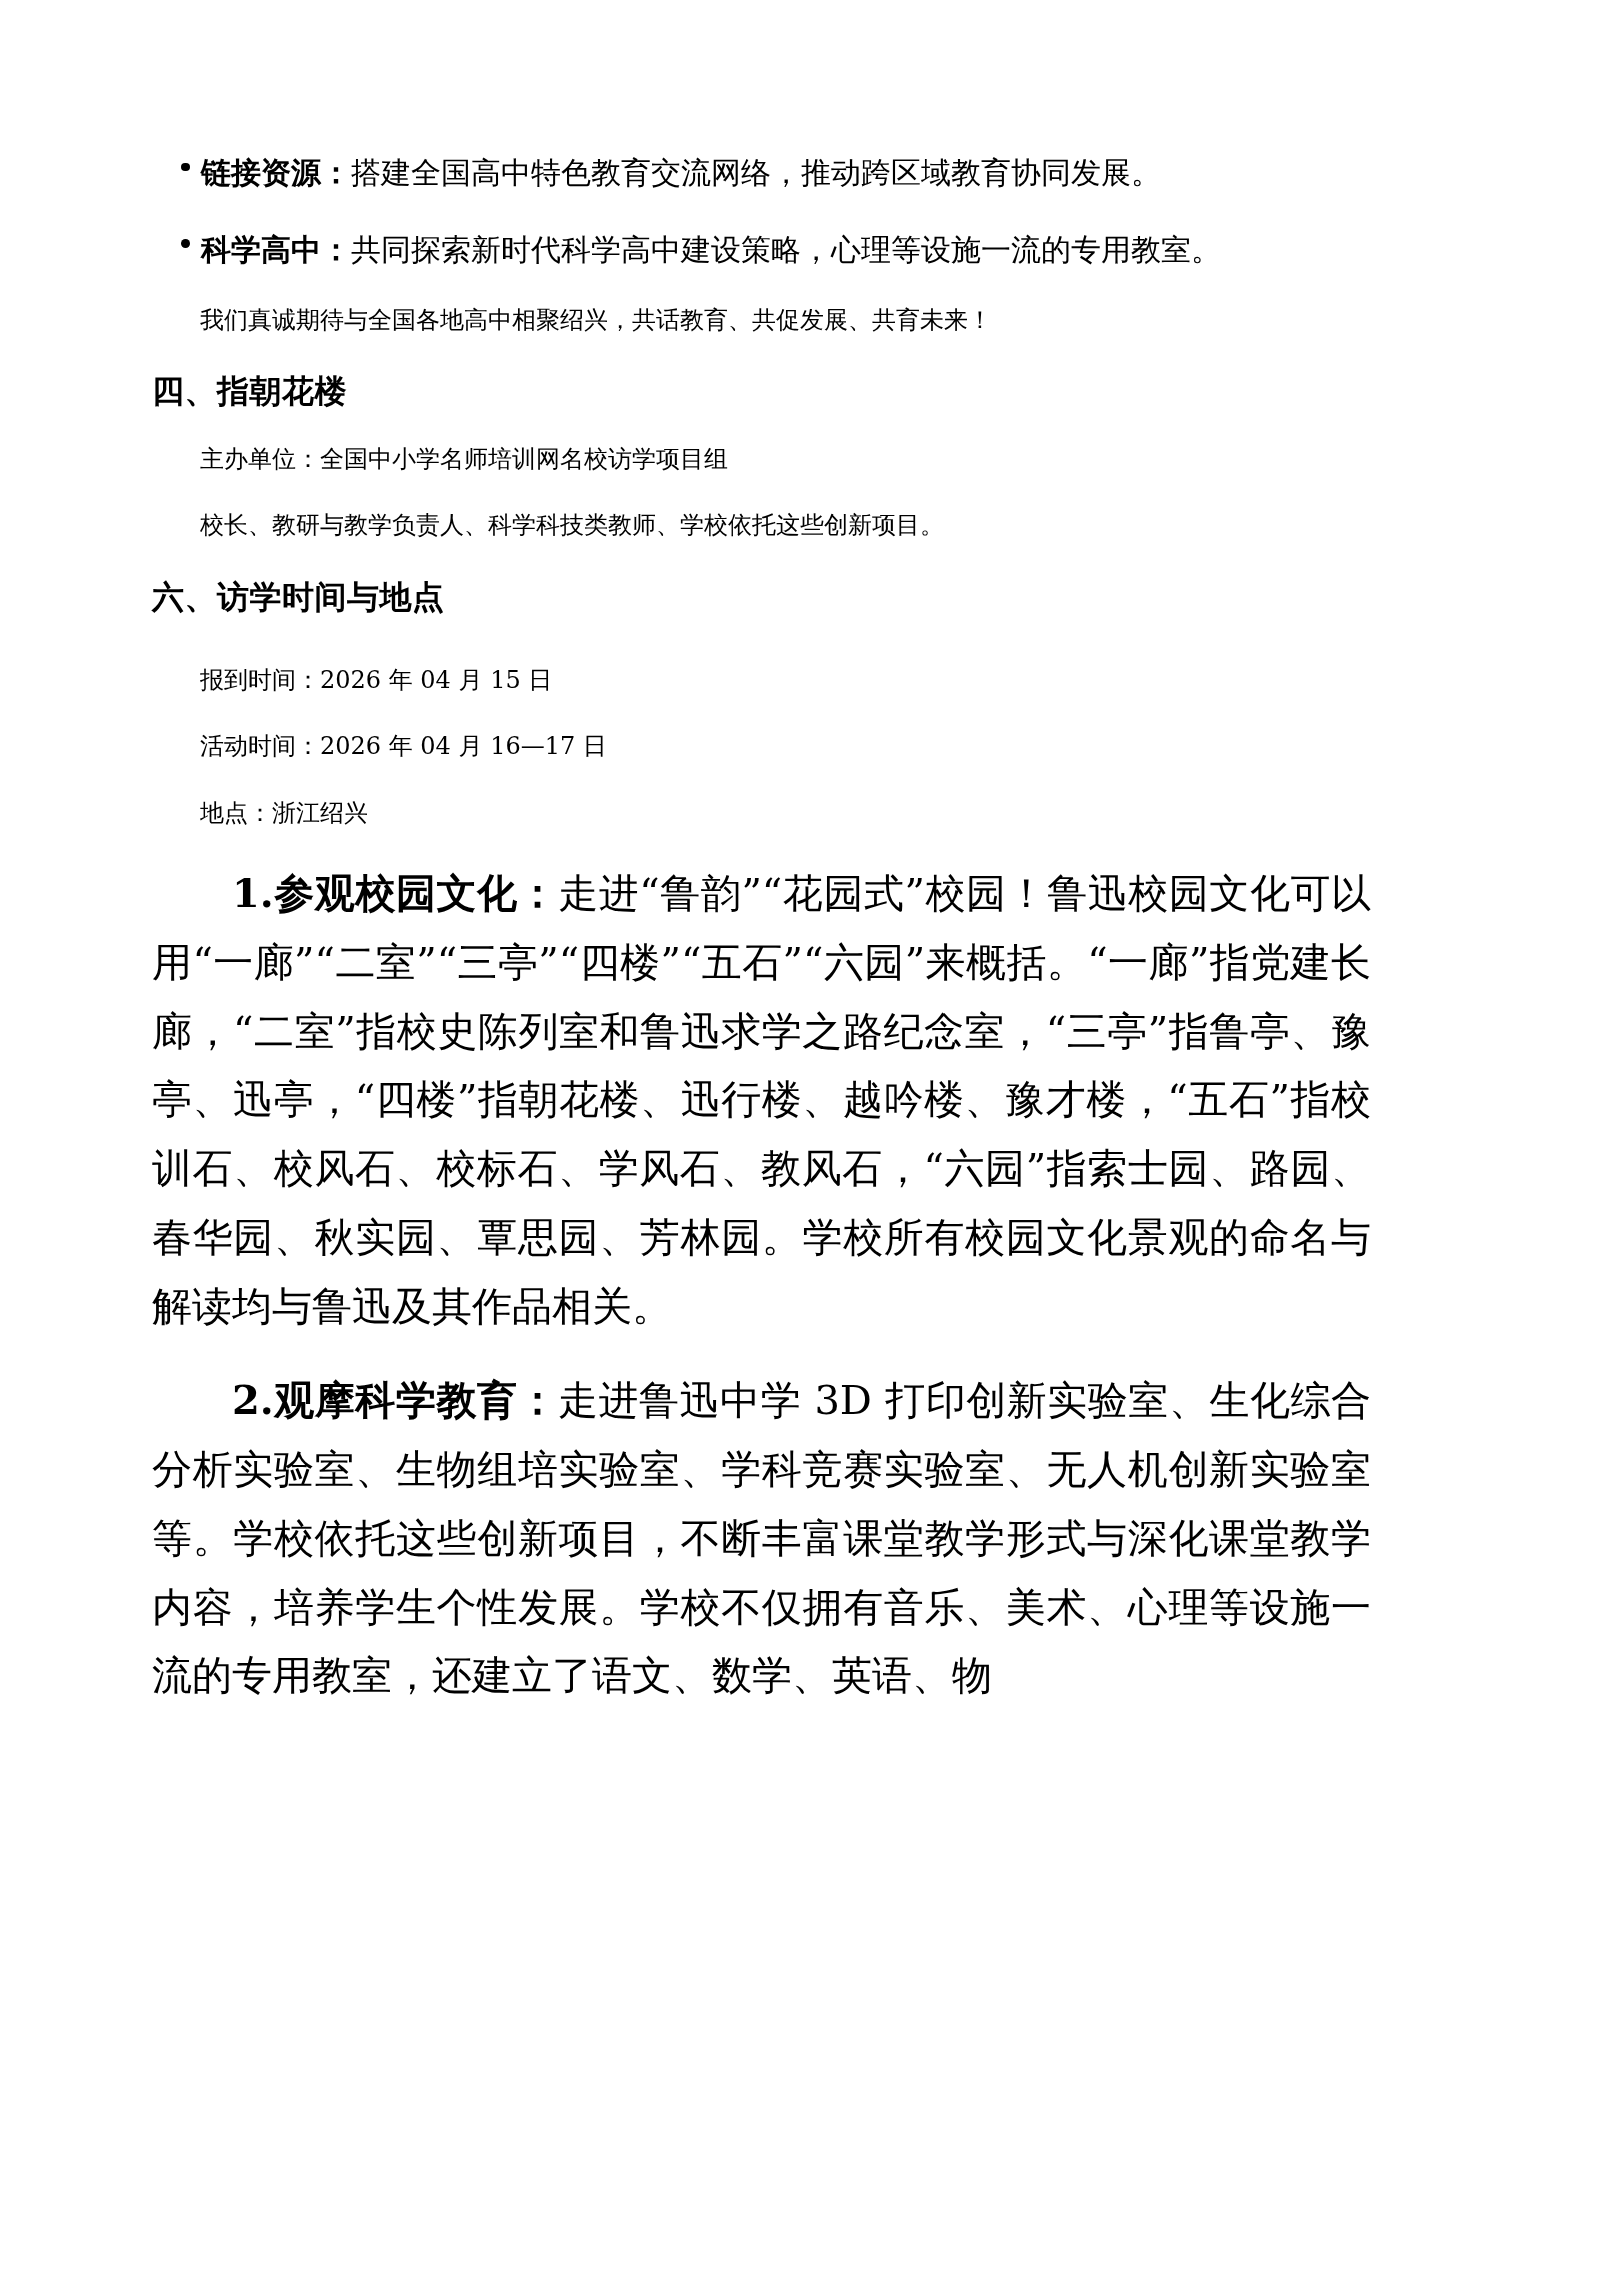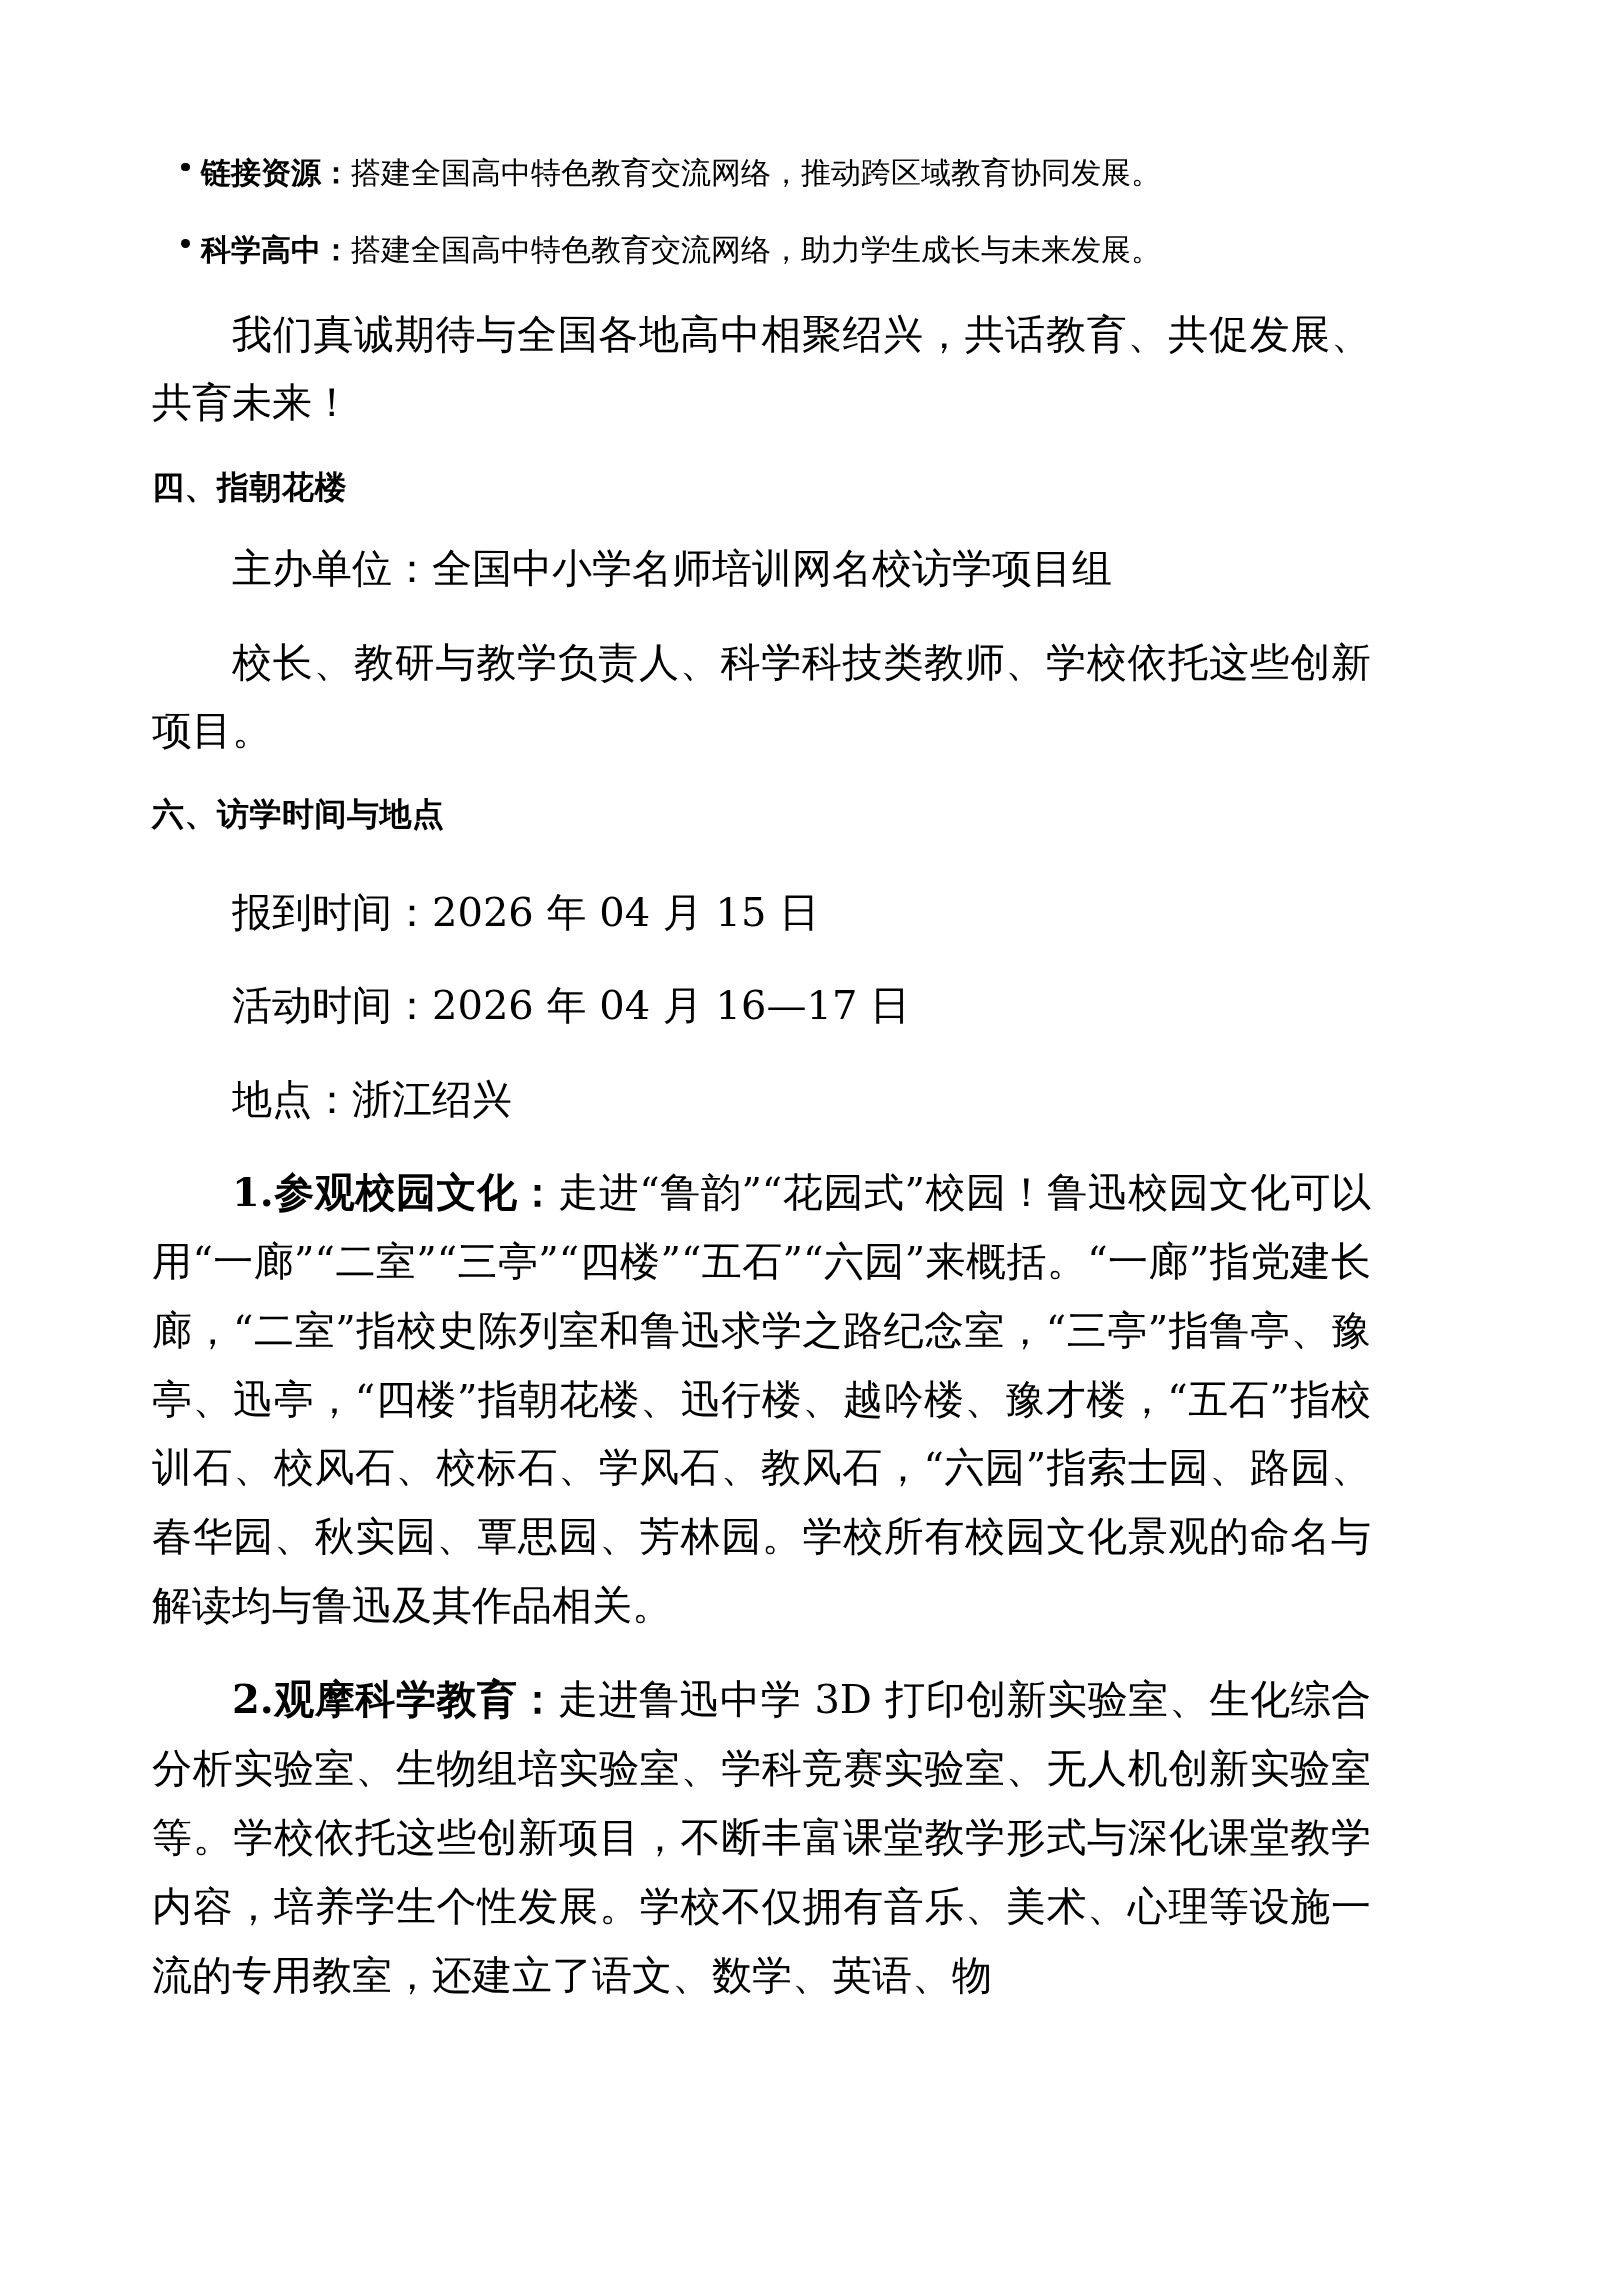--- a/index.html
+++ b/index.html
@@ -69,39 +69,39 @@
     font-size: 32px;
     font-weight: bold;
     line-height: 1.6;
     letter-spacing: 0.5px;
   }
 
   
   .info-line {
     margin: 0 0 25.5px 0;
     text-indent: 2em;
-    font-size: 40px;
+    font-size: 24px;
     line-height: 1.7;
   }
   .spacer-sm { height: 15.7px; }
 
   .bold { font-weight: bold; }
 </style>
 </head>
 <body>
 
 <div class="page">
   <div class="doc-body">
 
     <ul class="bullet-list">
       <li class="bullet-item">
         <span class="bullet-dot"></span><span class="bullet-label">链接资源：</span><span>搭建全国高中特色教育交流网络，推动跨区域教育协同发展。</span>
       </li>
       <li class="bullet-item">
-        <span class="bullet-dot"></span><span class="bullet-label">科学高中：</span><span>搭建全国高中特色教育交流网络，助力学生成长与未来发展。</span>
+        <span class="bullet-dot"></span><span class="bullet-label">科学高中：</span><span>共同探索新时代科学高中建设策略，心理等设施一流的专用教室。</span>
       </li>
     </ul>
 
     <p class="info-line">我们真诚期待与全国各地高中相聚绍兴，共话教育、共促发展、共育未来！</p>
 
     <h2 class="heading">四、指朝花楼</h2>
     <p class="info-line">主办单位：全国中小学名师培训网名校访学项目组</p>
 
     <p class="info-line">校长、教研与教学负责人、科学科技类教师、学校依托这些创新项目。</p>
 

